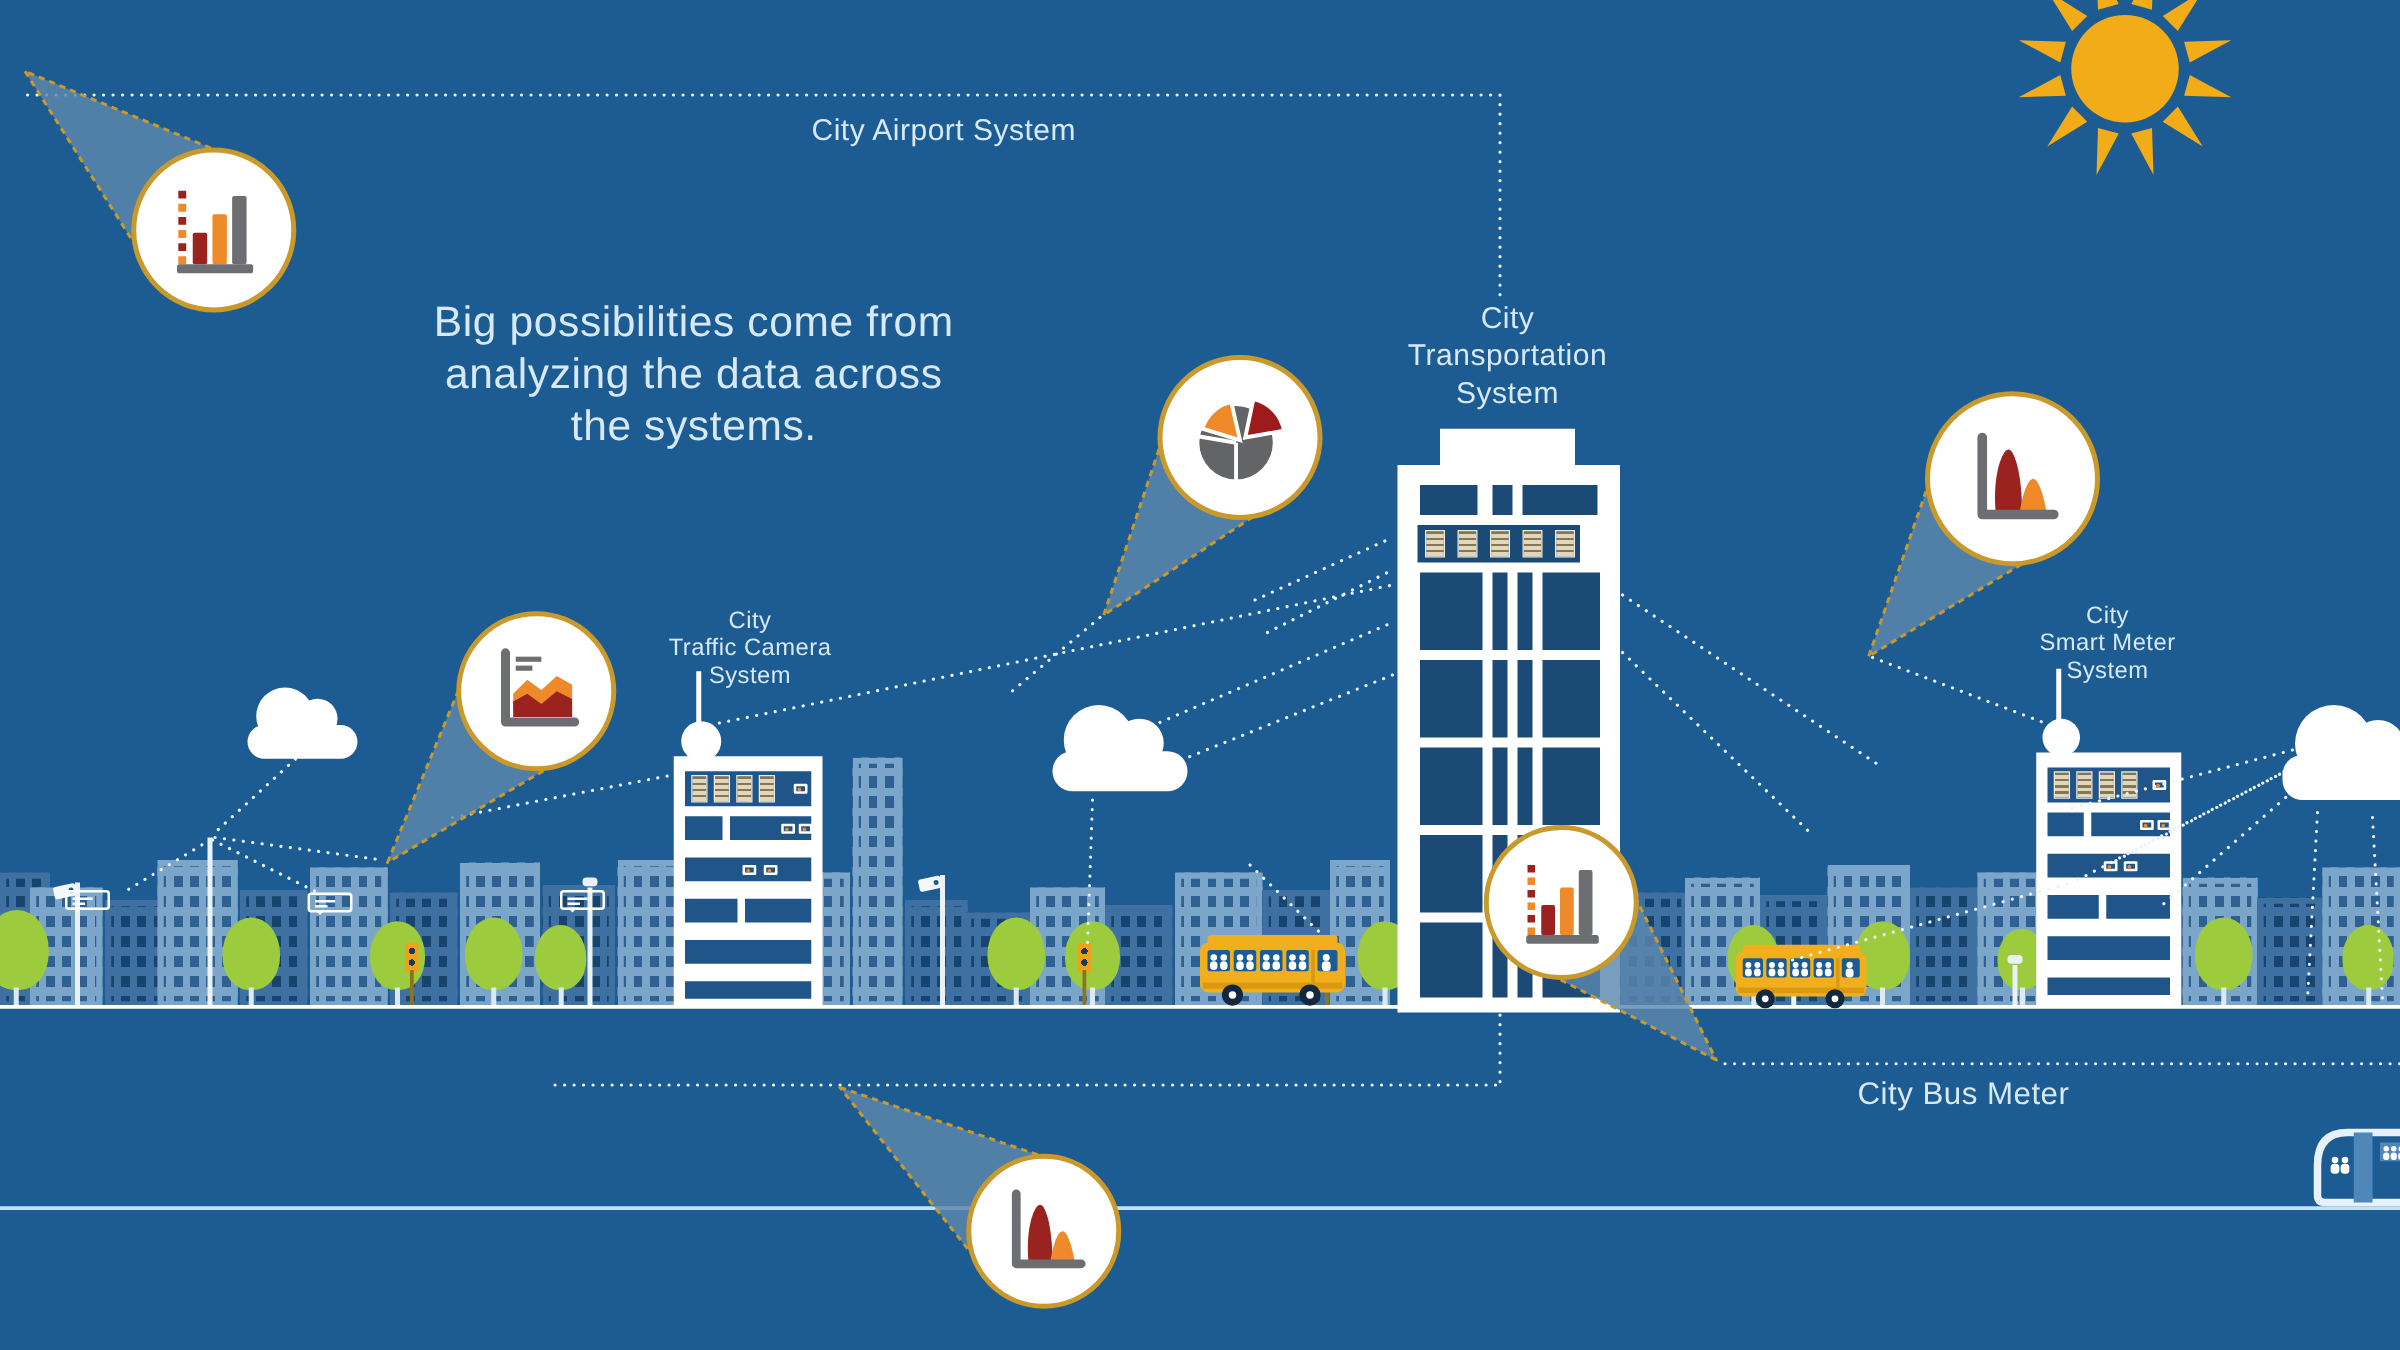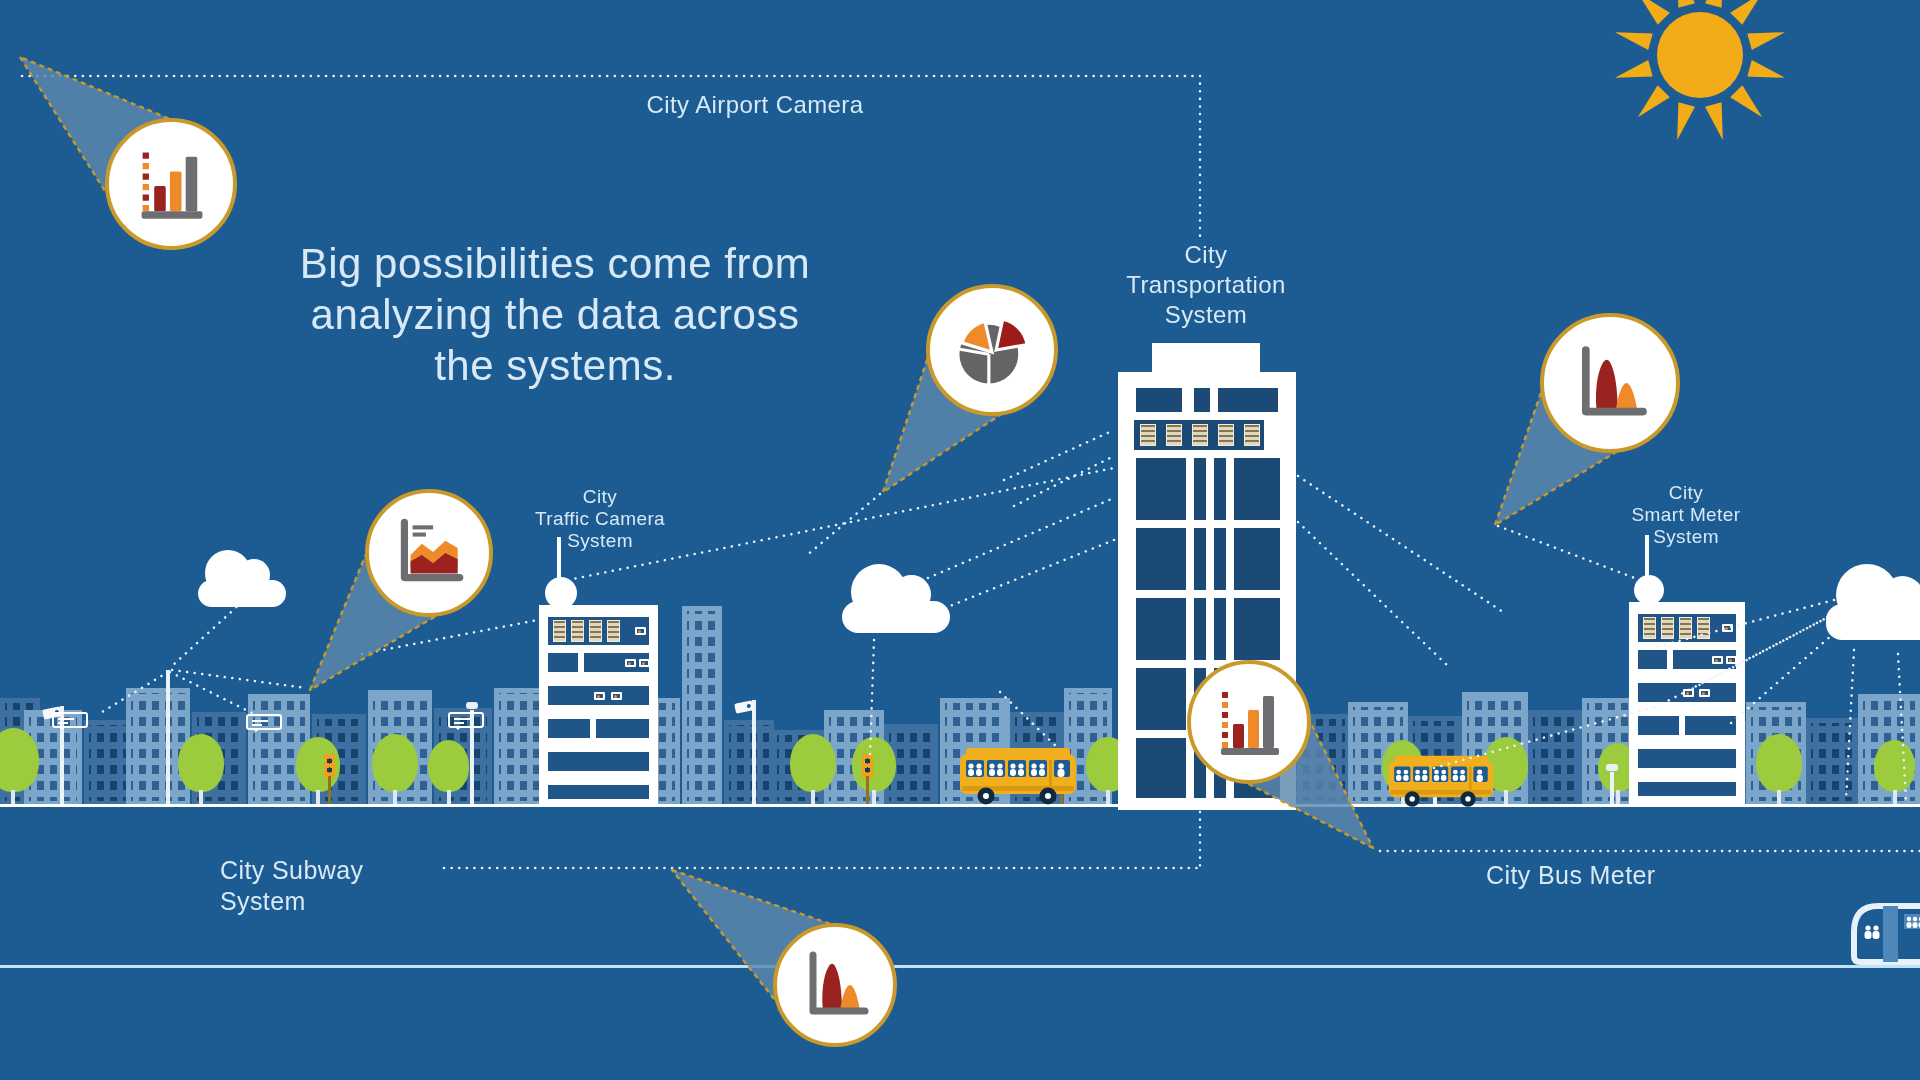--- a/index.html
+++ b/index.html
@@ -75,21 +75,21 @@
        stroke-dasharray:5 4;stroke-linejoin:round}
 
   
   .callout{position:absolute;background:#fff;border:4px solid #C9992B;border-radius:50%;
        z-index:50;display:flex;align-items:center;justify-content:center}
 
   
   .sys-label{position:absolute;color:#D7E9F6;font-weight:300;letter-spacing:.4px;
        white-space:pre-line;z-index:60;text-align:center;line-height:1.25}
   #headline{position:absolute;left:250px;top:238px;width:610px;text-align:center;
-       color:#D7E9F6;font-size:42px;line-height:1.22;font-weight:300;letter-spacing:.5px;
+       color:#D7E9F6;font-size:34px;line-height:1.22;font-weight:300;letter-spacing:.5px;
        white-space:pre-line;z-index:60}
 </style>
 </head>
 <body>
 
 <div id="stage">
 
   <svg id="sun-svg" width="180" height="210">
     <g id="sun-rays">
         <polygon points="173.0,135.8 135.3,134.6 139.8,118.0" fill="#F2AC18"></polygon>
@@ -465,30 +465,29 @@
       <path d="M28,66 C26,50 28,30 34,21 C36,18 38,18 40,21 C45,30 47,48 47,66 Z" fill="#9A231F"></path>
       <path d="M45,66 C47,52 51,40 55,40 C59,40 63,53 65,66 Z" fill="#EE8A2A"></path>
       <polyline points="18,10 18,66 70,66" fill="none" stroke="#6D6E71" stroke-width="7" stroke-linecap="round" stroke-linejoin="round"></polyline>
     </svg>
   </div>
 
   <div id="headline">Big possibilities come from
 analyzing the data across
 the systems.</div>
 
-  <div class="sys-label" style="left:555px;top:90px;width:400px;font-size:24px">City Airport Camera</div>
+  <div class="sys-label" style="left:555px;top:90px;width:400px;font-size:24px">City Airport System</div>
 
   <div class="sys-label" style="left:1106px;top:240px;width:200px;font-size:24px">City
 Transportation
 System</div>
 
   <div class="sys-label" style="left:520px;top:486px;width:160px;font-size:19px;line-height:1.16">City
 Traffic Camera
 System</div>
 
   <div class="sys-label" style="left:1606px;top:482px;width:160px;font-size:19px;line-height:1.16">City
 Smart Meter
 System</div>
 
-  <div class="sys-label" style="left:220px;top:855px;width:230px;font-size:25px;text-align:left">City Subway System</div>
 
   <div class="sys-label" style="left:1486px;top:860px;width:200px;font-size:25px;text-align:left">City Bus Meter</div>
 </div>
 
 </body></html>

